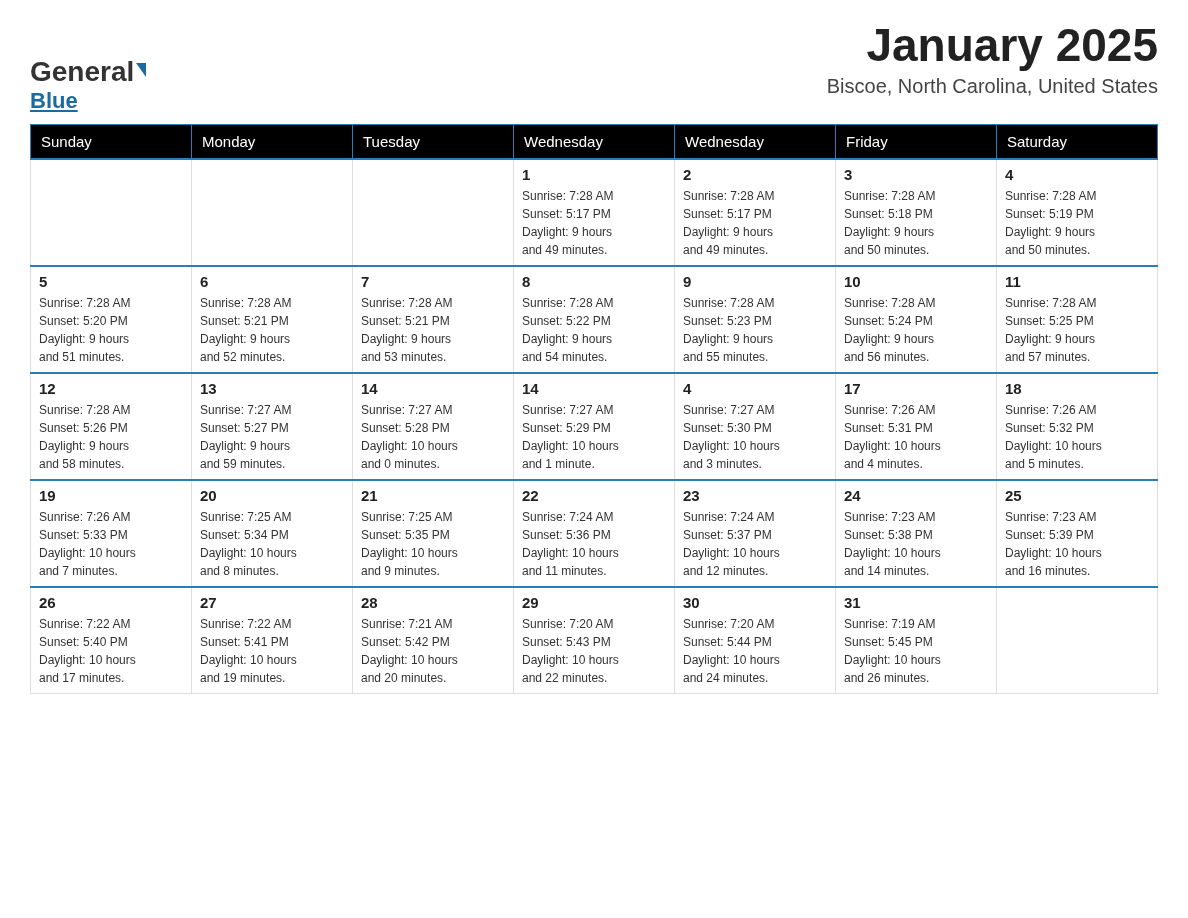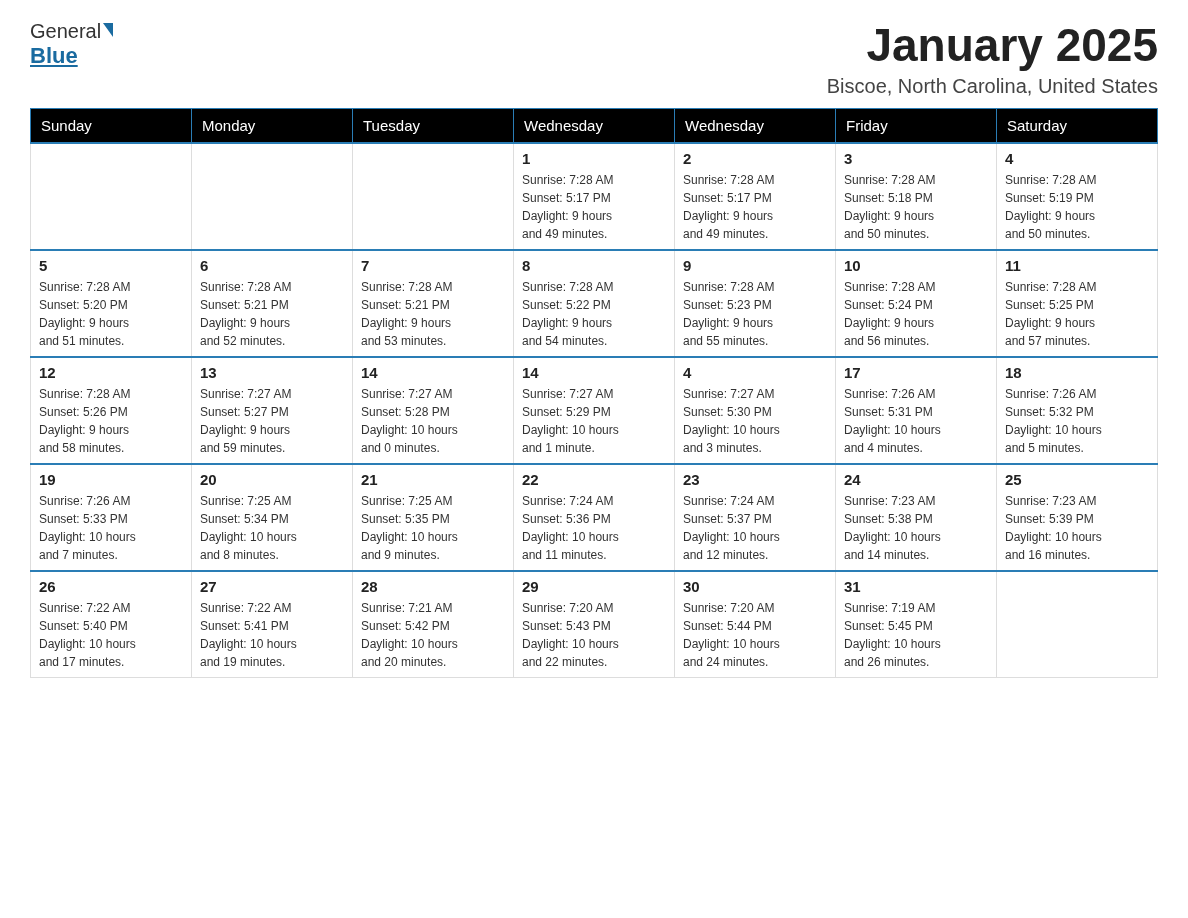--- a/index.html
+++ b/index.html
@@ -17,23 +17,24 @@
       margin-bottom: 10px;
     }
     .logo {
       display: flex;
       flex-direction: column;
       align-items: flex-start;
     }
     .logo-text {
       display: flex;
       align-items: center;
-      font-size: 20px;
-      font-weight: normal;
+      font-size: 28px;
+      font-weight: bold;
       color: #333;
+      margin-top: 36px;
     }
     .logo-general { color: #333; }
     .logo-triangle {
       width: 0; height: 0;
       border-left: 10px solid transparent;
       border-right: 0px solid transparent;
       border-top: 14px solid #1a6ba0;
       display: inline-block;
       margin-left: 2px;
       margin-top: -4px;

